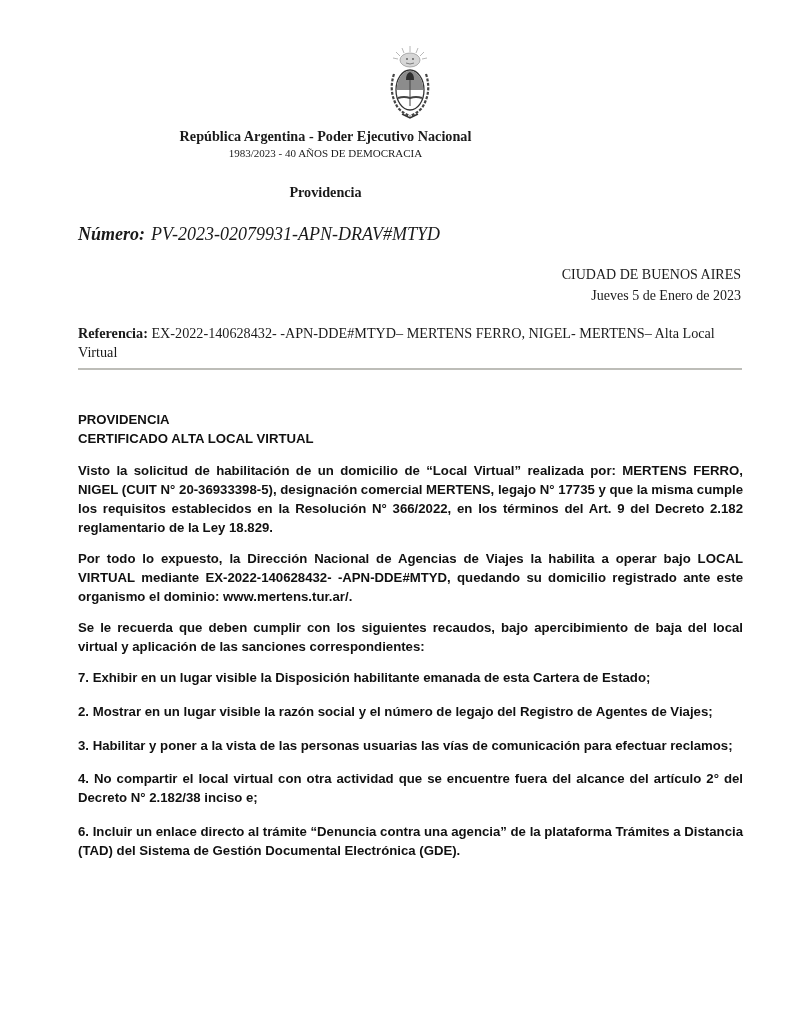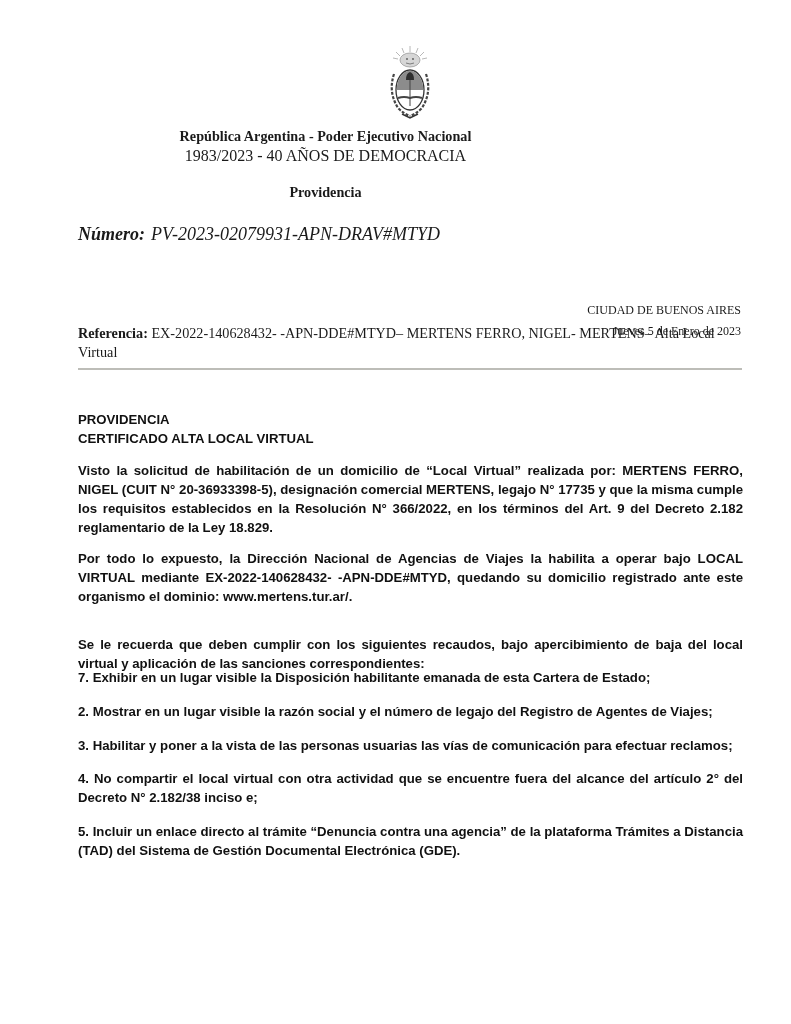--- a/index.html
+++ b/index.html
@@ -28,21 +28,21 @@
       text-align: center;
       font-family: "Liberation Serif", serif;
     }
     .h-line1 {
       top: 128px;
       font-size: 14.2px;
       font-weight: bold;
     }
     .h-line2 {
       top: 147px;
-      font-size: 16px;
+      font-size: 11px;
     }
     .h-title {
       top: 184px;
       font-size: 14.2px;
       font-weight: bold;
     }
     .numero {
       position: absolute;
       left: 78px;
       top: 224px;
@@ -50,23 +50,22 @@
       font-size: 18px;
       font-style: italic;
     }
     .numero .lbl { font-weight: bold; margin-right: 6px; }
     .place-date {
       position: absolute;
       right: 50px;
       top: 264px;
       text-align: right;
       font-family: "Liberation Serif", serif;
-      font-size: 12px;
+      font-size: 14px;
       line-height: 21px;
-      margin-top: 36px;
     }
     .referencia {
       position: absolute;
       left: 78px;
       top: 324px;
       width: 665px;
       font-family: "Liberation Serif", serif;
       font-size: 14.2px;
       line-height: 19px;
     }
@@ -91,21 +90,21 @@
     }
     .heading {
       font-weight: bold;
     }
     .just {
       text-align: justify;
     }
     .p1 { top: 410px; }
     .p2 { top: 461px; }
     .p3 { top: 549px; }
-    .p4 { top: 618px; margin-top: 17px; }
+    .p4 { top: 618px; }
     .i1 { top: 668px; }
     .i2 { top: 702px; }
     .i3 { top: 736px; }
     .i4 { top: 769px; }
     .i5 { top: 822px; }
   </style>
 </head>
 <body>
 
 <div class="emblem">
@@ -170,13 +169,13 @@
 </div>
 
 <div class="body-text just p2">Visto la solicitud de habilitación de un domicilio de “Local Virtual” realizada por: MERTENS FERRO, NIGEL (CUIT N° 20-36933398-5), designación comercial MERTENS, legajo N° 17735 y que la misma cumple los requisitos establecidos en la Resolución N° 366/2022, en los términos del Art. 9 del Decreto 2.182 reglamentario de la Ley 18.829.</div>
 <div class="body-text just p3">Por todo lo expuesto, la Dirección Nacional de Agencias de Viajes la habilita a operar bajo LOCAL VIRTUAL mediante EX-2022-140628432- -APN-DDE#MTYD, quedando su domicilio registrado ante este organismo el dominio: www.mertens.tur.ar/.</div>
 <div class="body-text just p4">Se le recuerda que deben cumplir con los siguientes recaudos, bajo apercibimiento de baja del local virtual y aplicación de las sanciones correspondientes:</div>
 
 <div class="body-text just i1">7. Exhibir en un lugar visible la Disposición habilitante emanada de esta Cartera de Estado;</div>
 <div class="body-text just i2">2. Mostrar en un lugar visible la razón social y el número de legajo del Registro de Agentes de Viajes;</div>
 <div class="body-text just i3">3. Habilitar y poner a la vista de las personas usuarias las vías de comunicación para efectuar reclamos;</div>
 <div class="body-text just i4">4. No compartir el local virtual con otra actividad que se encuentre fuera del alcance del artículo 2° del Decreto N° 2.182/38 inciso e;</div>
-<div class="body-text just i5">5. Incluir un enlace directo al trámite “Denuncia contra una agencia” de la plataforma Trámites a Distancia (TAD) del Sistema de Gestión Documental Electrónica (GDE).</div>
+<div class="body-text just i5">6. Incluir un enlace directo al trámite “Denuncia contra una agencia” de la plataforma Trámites a Distancia (TAD) del Sistema de Gestión Documental Electrónica (GDE).</div>
 
 </body></html>

